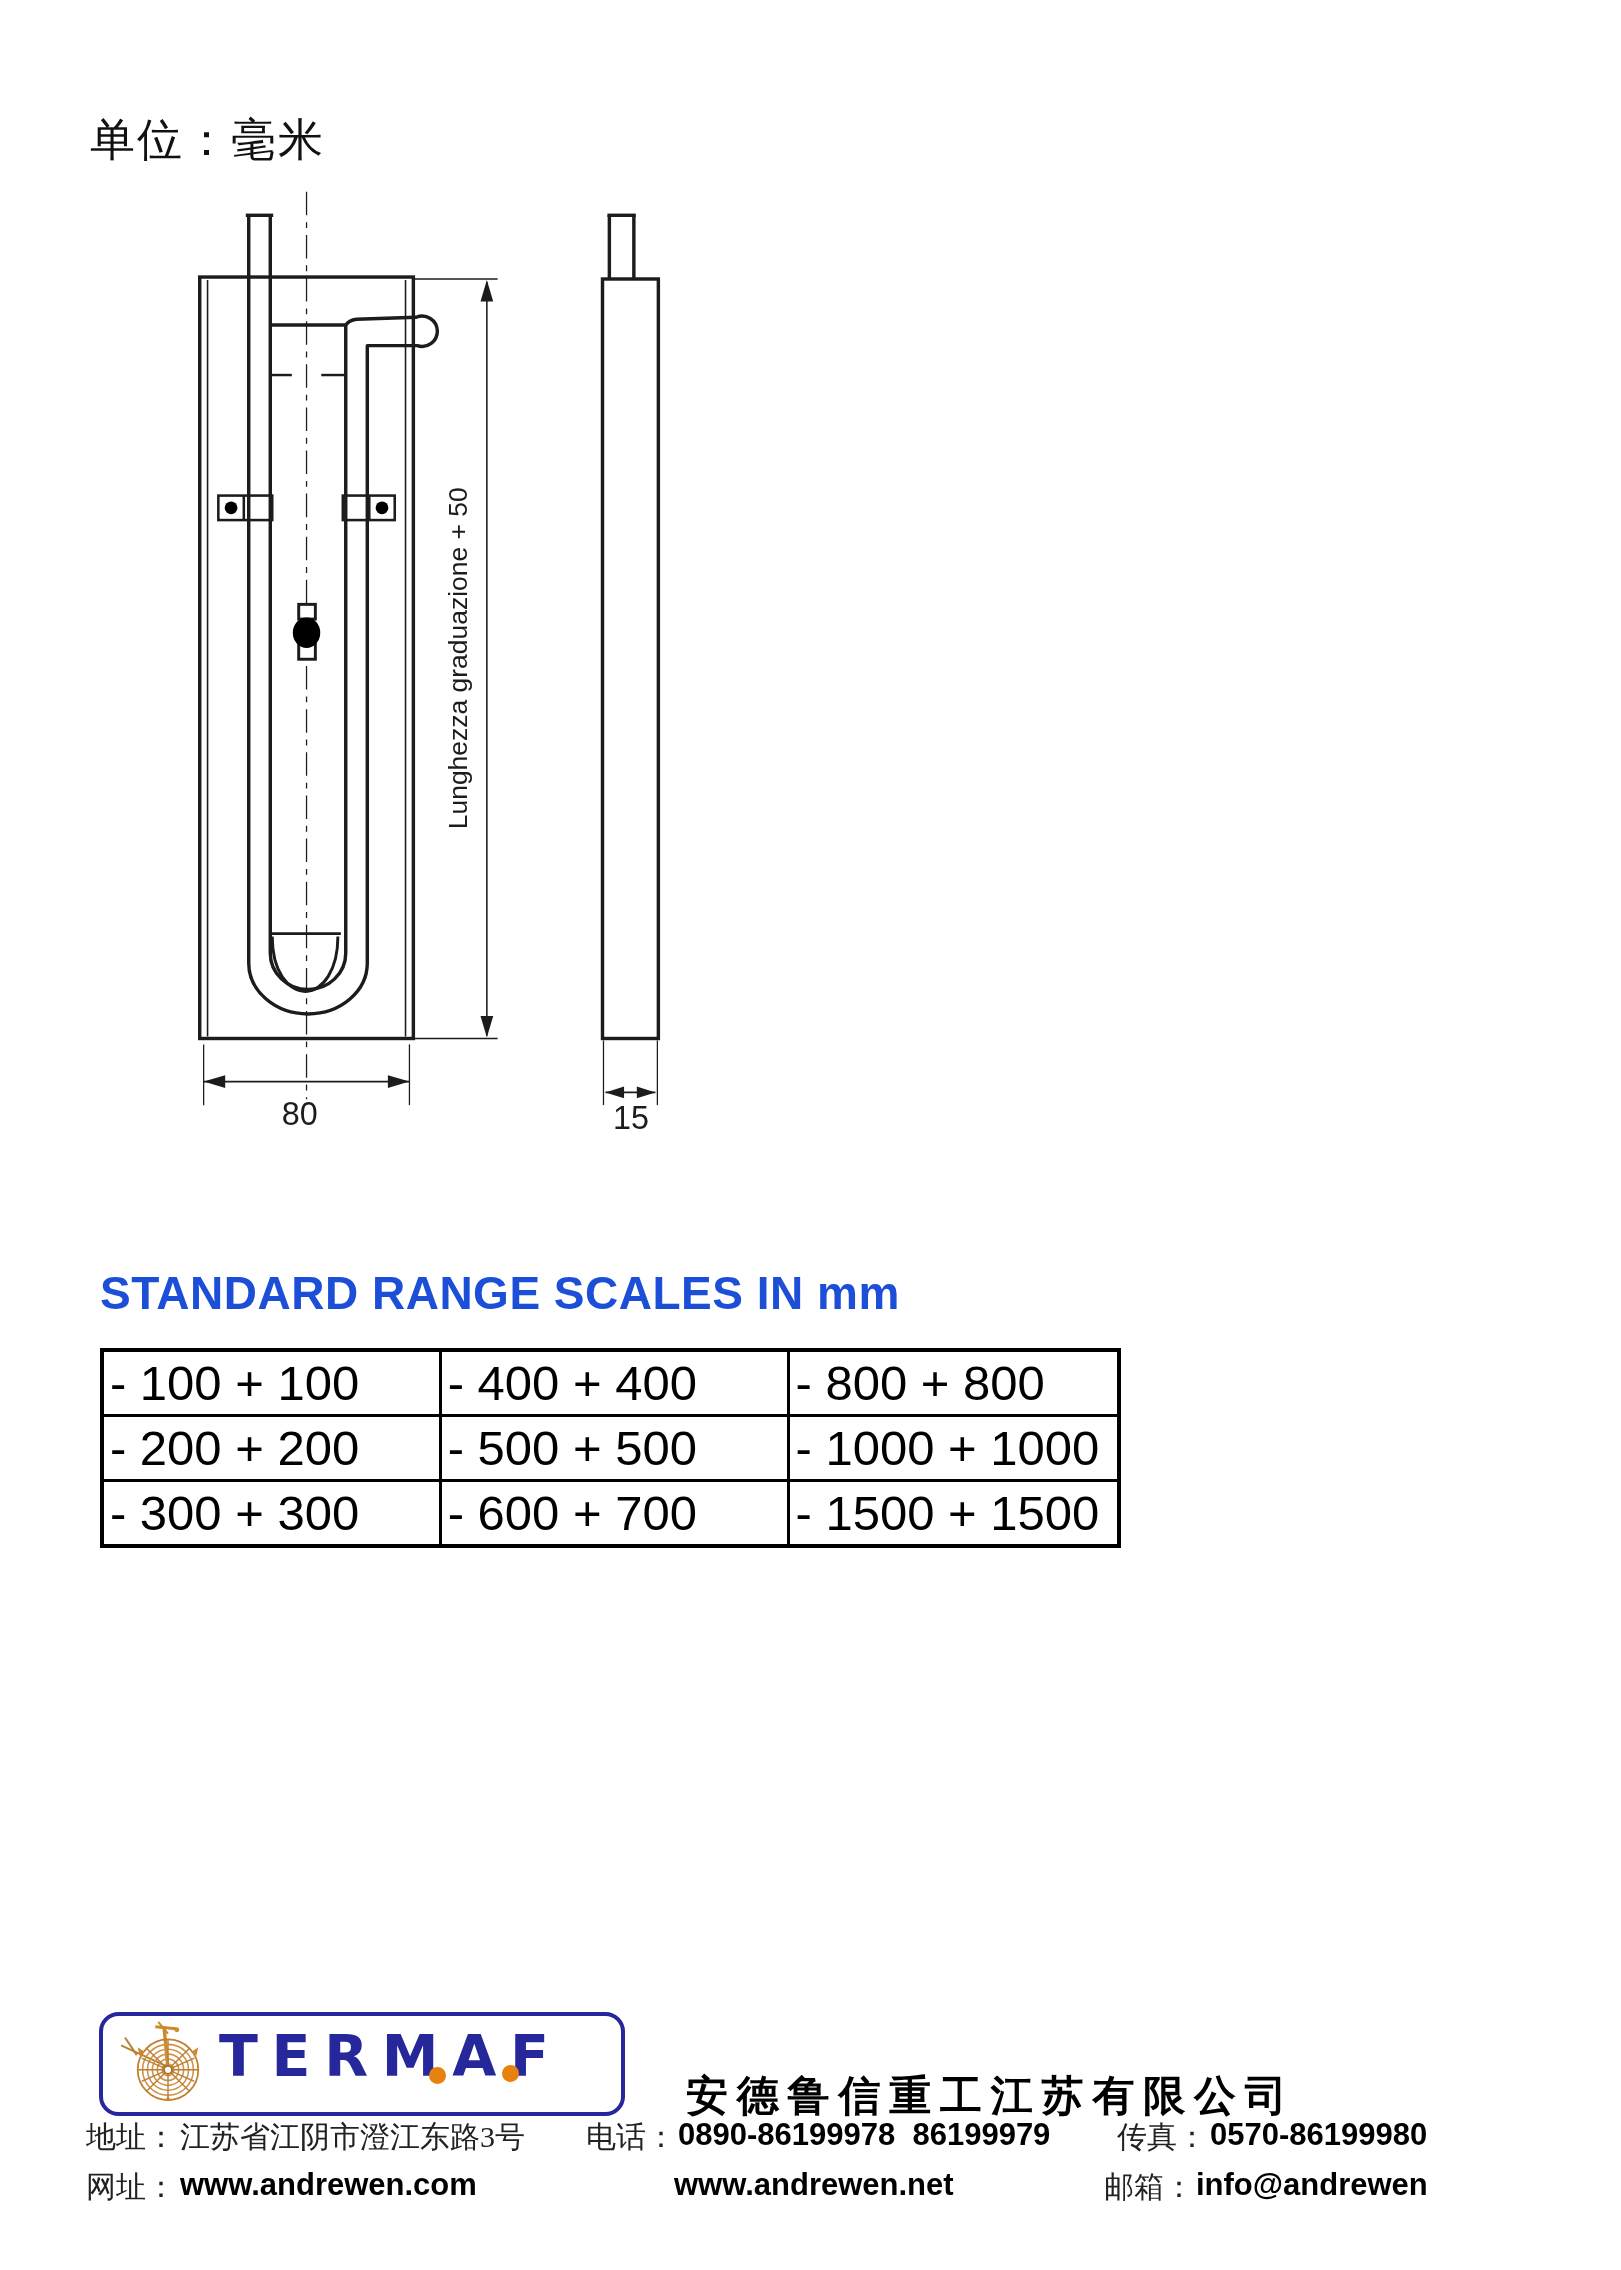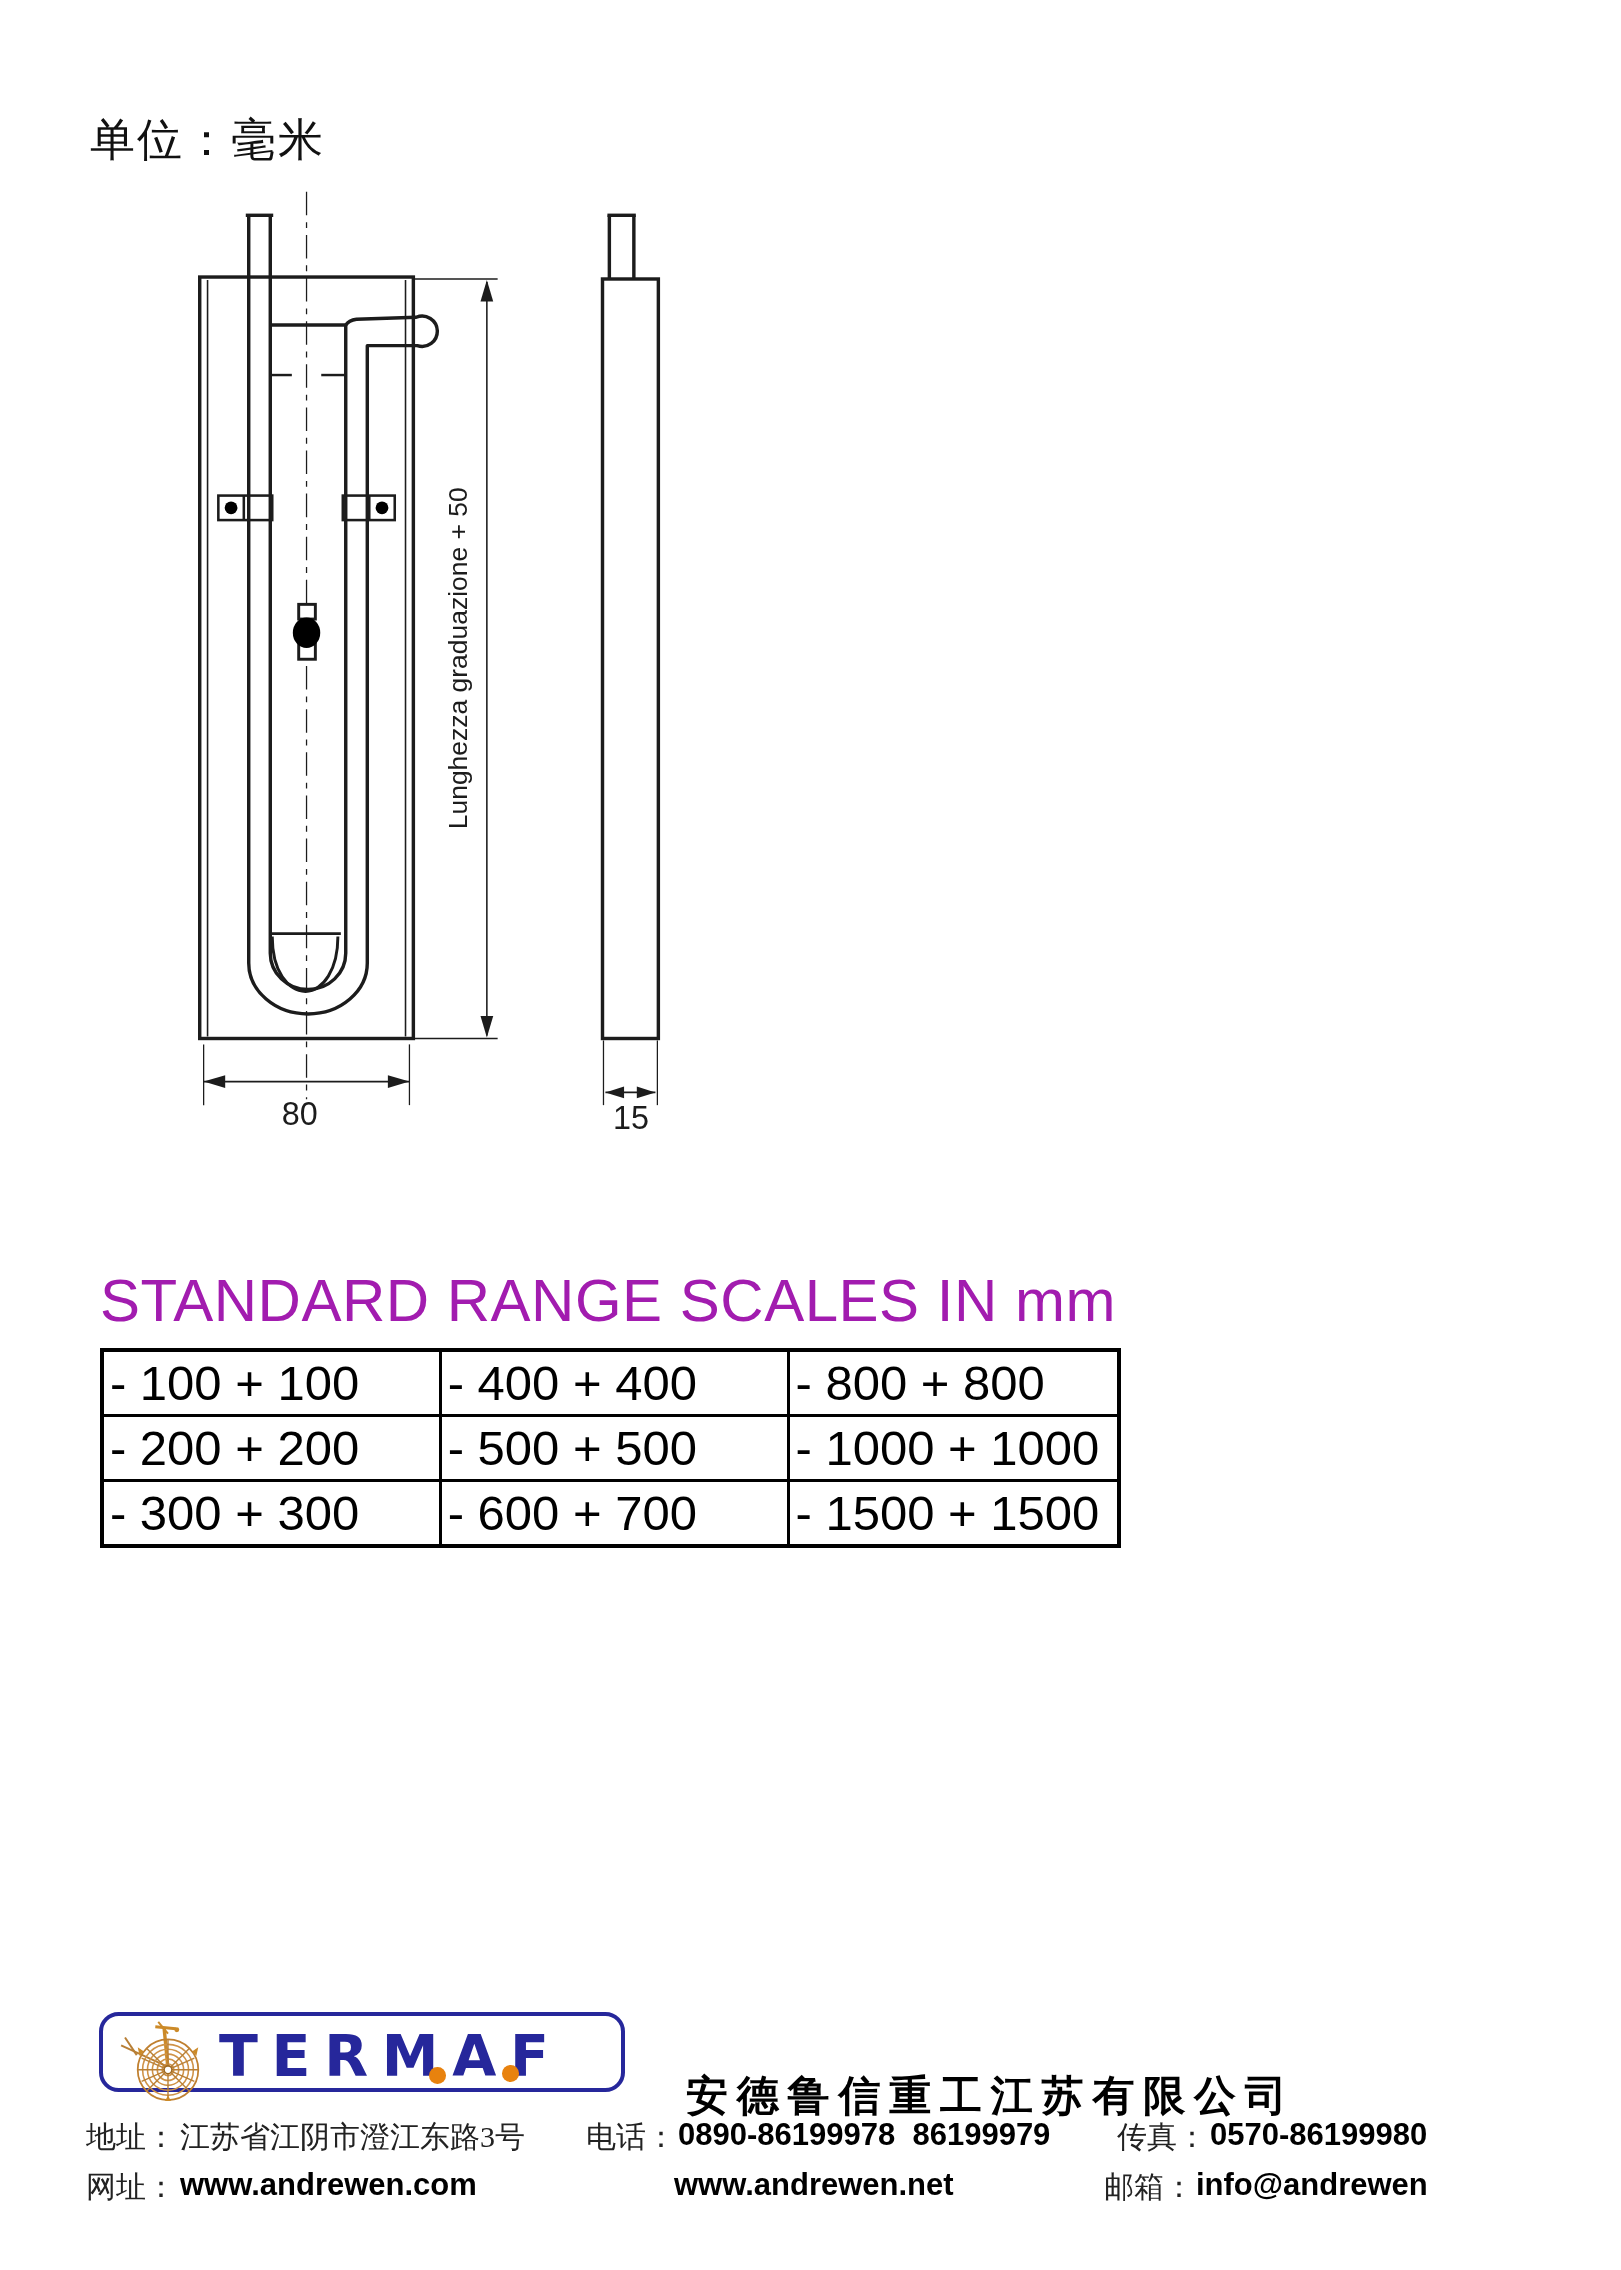--- a/index.html
+++ b/index.html
@@ -11,35 +11,35 @@
   
   .unit-note{
     left:90px;top:102px;font-family:Liberation Serif, serif;
     font-size:45px;letter-spacing:2px;color:#111;margin-top:8px;
   }
   
   .drawing-svg{left:137px;top:176px;}
   .drawing-svg text{font-family:"Liberation Sans",sans-serif;fill:#1c1c1c;}
   
   .scales-heading{
-    left:100px;top:1266px;font-size:60px;font-weight:400;letter-spacing:0.5px;color:#a21caf;
+    left:100px;top:1266px;font-size:46px;font-weight:700;letter-spacing:0.5px;color:#1d4ed8;
   }
   
   .range-table{
     left:100px;top:1348px;border-collapse:collapse;table-layout:fixed;
   }
   .range-table td{
     border:3.9px solid #000;height:62px;vertical-align:middle;
     font-size:49px;color:#000;padding:0 5.9px;white-space:nowrap;
   }
   .range-table{border:4.9px solid #000;}
   .col1{width:323px;} .col2{width:333px;} .col3{width:316px;}
   
   .logo-box{
-    left:99px;top:2012px;width:526px;height:80px;border:4.9px solid #26279b;
+    left:99px;top:2012px;width:526px;height:104px;border:4.9px solid #26279b;
     border-radius:19.6px;box-sizing:border-box;background:#fff;
   }
   .brand-text{
     position:absolute;left:116px;top:6.9px;font-family:"DejaVu Sans","Liberation Sans",sans-serif;
     font-size:57px;font-weight:700;letter-spacing:13.7px;color:#26279b;white-space:nowrap;
   }
   .brand-dot{position:absolute;width:16.7px;height:16.7px;border-radius:50%;background:#e8820e;}
   .dot-m{left:326px;top:51px;}
   .dot-a{left:399px;top:49px;}
   .wheel-svg{position:absolute;left:13.7px;top:2px;}

